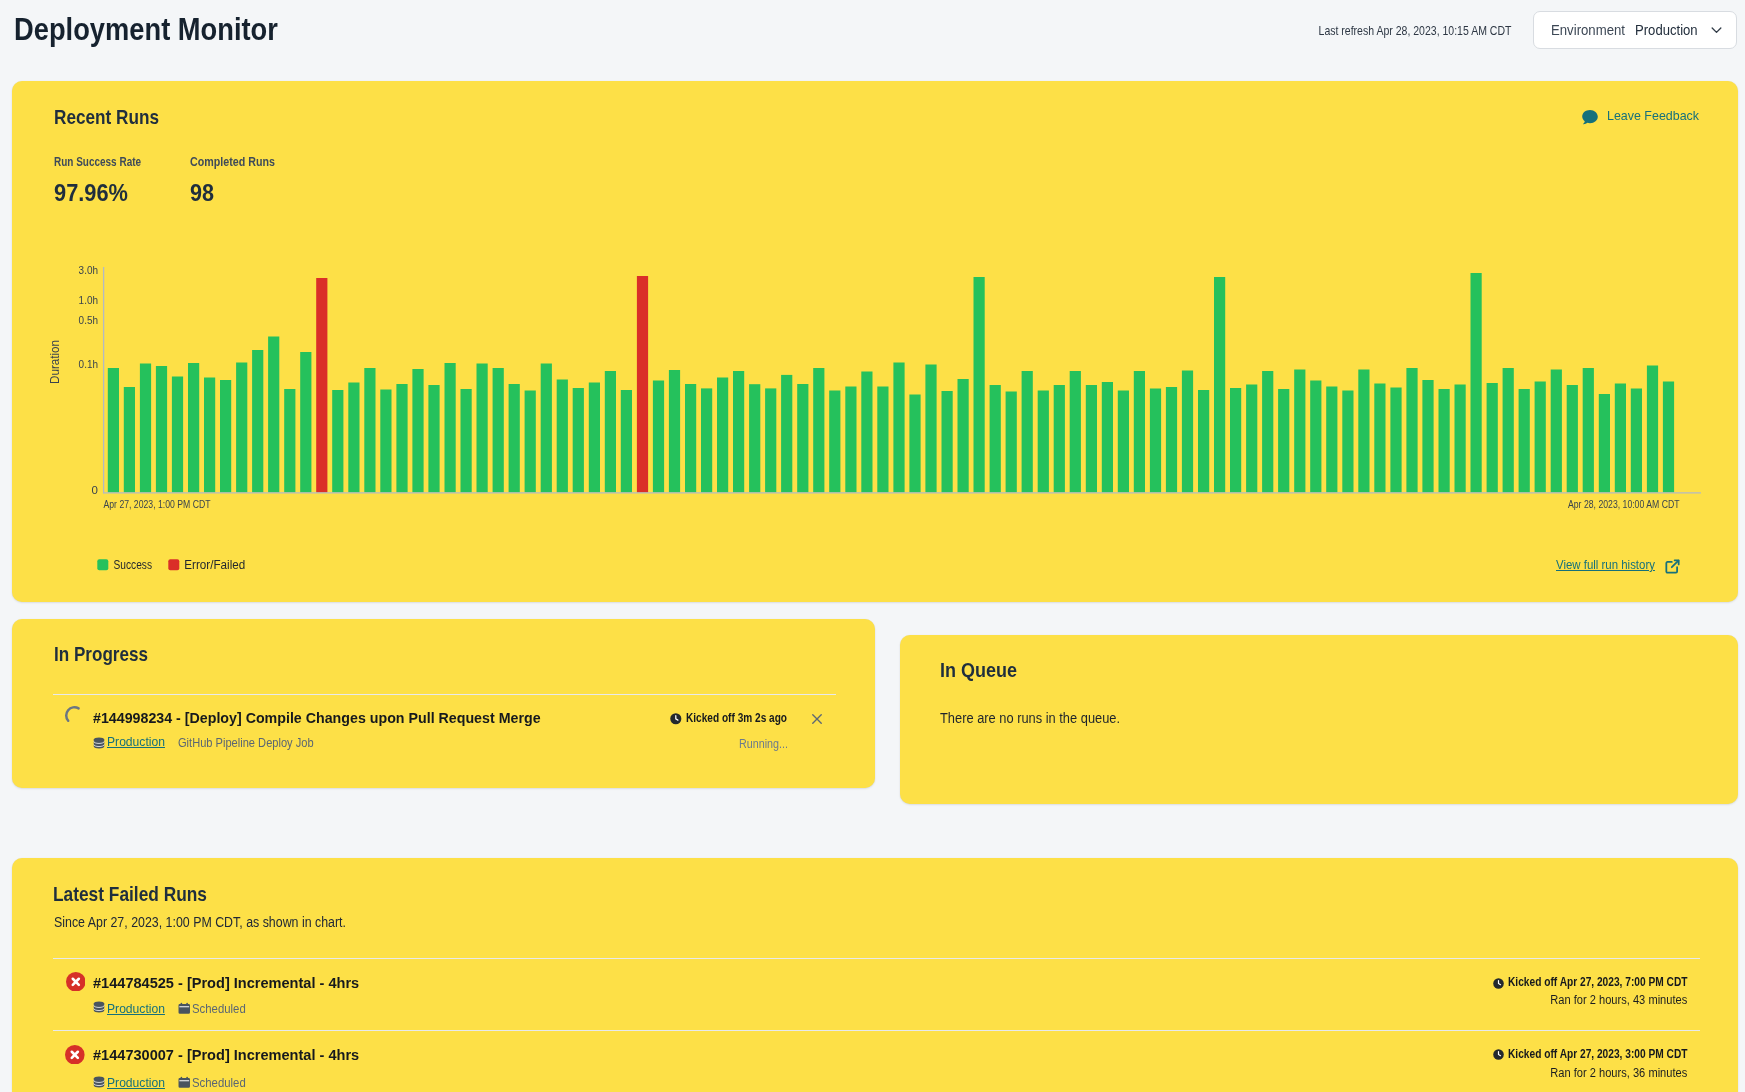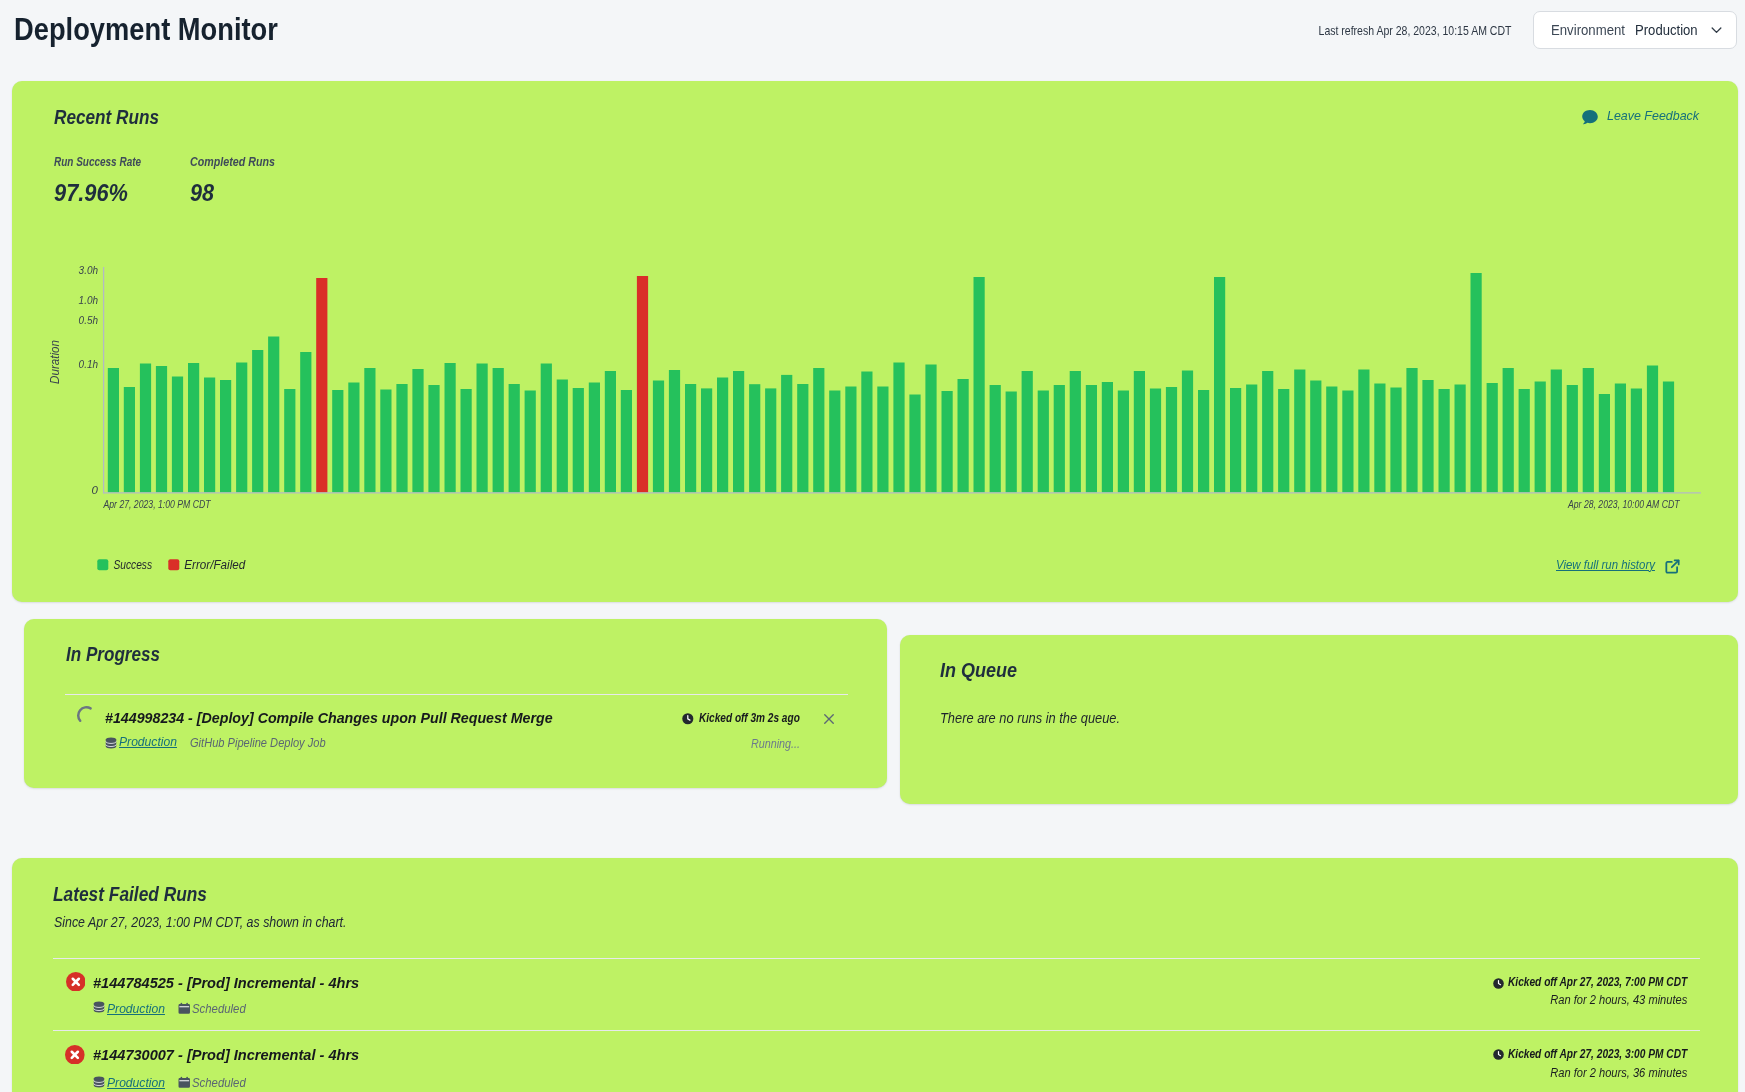--- a/index.html
+++ b/index.html
@@ -1,15 +1,15 @@
 <!DOCTYPE html>
 <html><head><meta charset="utf-8"><style>
 * { margin:0; padding:0; box-sizing:border-box; }
 html,body { width:1745px; height:1092px; background:#f4f6f8; font-family:"Liberation Sans",sans-serif; position:relative; overflow:hidden; }
-.card { position:absolute; background:#bef264; border-radius:10px; box-shadow:0 1px 2px rgba(20,30,40,.1),0 0 1px rgba(20,30,40,.09);font-style:italic; }
+.card { position:absolute; background:#fde047; border-radius:10px; box-shadow:0 1px 2px rgba(20,30,40,.1),0 0 1px rgba(20,30,40,.09); }
 .abs { position:absolute; white-space:nowrap; }
 </style></head>
 <body>
 <div class="abs" style="left:14px;top:13.7px;font-size:30.5px;font-weight:bold;color:#16222f;line-height:1;transform:scaleX(0.895);transform-origin:left center;">Deployment Monitor</div>
 <div class="abs" style="right:234px;top:23.6px;font-size:13px;font-weight:normal;color:#2d3744;line-height:1;transform:scaleX(0.809);transform-origin:right center;">Last refresh Apr 28, 2023, 10:15 AM CDT</div>
 <div class="abs" style="left:1533px;top:11px;width:204px;height:38px;background:#fff;border:1px solid #d8dce1;border-radius:7px;display:flex;align-items:center;padding-left:16.5px;">
     <span style="display:inline-block;width:84.3px;"><span style="display:inline-block;transform:scaleX(0.941);transform-origin:left center;font-size:14px;font-weight:normal;color:#3c4755;white-space:nowrap">Environment</span></span>
     <span style="display:inline-block;width:75.6px;"><span style="display:inline-block;transform:scaleX(0.936);transform-origin:left center;font-size:14px;font-weight:normal;color:#222e3c;white-space:nowrap">Production</span></span>
     <svg width="13" height="13" viewBox="0 0 24 24" fill="none" stroke="#333d49" stroke-width="2.5" stroke-linecap="round" stroke-linejoin="round">
       <path d="M4 7.5l8 8 8-8"></path>
@@ -141,21 +141,21 @@
 <text x="172.3" y="488.1" font-size="12" textLength="61" lengthAdjust="spacingAndGlyphs" fill="#23282e">Error/Failed</text>
 </svg>
   <div class="abs" style="left:1543.5px;top:476.9px;font-size:13.5px;font-weight:normal;color:#15707b;line-height:1;transform:scaleX(0.847);transform-origin:left center;text-decoration:underline;">View full run history</div>
   <svg width="17" height="17" viewBox="0 0 24 24" style="position:absolute;left:1651.6px;top:476.6px" fill="none" stroke="#15707b" stroke-width="2.5" stroke-linecap="round" stroke-linejoin="round">
       <path d="M18.5 13v6.2a1.6 1.6 0 0 1-1.6 1.6H4.9a1.6 1.6 0 0 1-1.6-1.6v-12a1.6 1.6 0 0 1 1.6-1.6H11"></path>
       <path d="M15 3.3h5.7V9"></path>
       <path d="M11 13L20.3 3.7"></path>
     </svg>
 </div>
 
-<div class="card" style="left:24px;top:619px;width:863px;height:169px;">
+<div class="card" style="left:12px;top:619px;width:863px;height:169px;">
   <div class="abs" style="left:42px;top:24.7px;font-size:20.5px;font-weight:bold;color:#1f2e3d;line-height:1;transform:scaleX(0.833);transform-origin:left center;">In Progress</div>
   <div class="abs" style="left:41px;top:75px;width:783px;height:1px;background:#e7e9ec;"></div>
   <svg width="21" height="21" viewBox="0 0 21 21" style="position:absolute;left:52px;top:85.5px" fill="none" stroke="#6b7682" stroke-width="2.5" stroke-linecap="round">
       <path d="M14.6 3.4 A8.2 8.2 0 0 0 4.2 15.8"></path>
     </svg>
   <div class="abs" style="left:81px;top:91.0px;font-size:15.5px;font-weight:bold;color:#16191d;line-height:1;transform:scaleX(0.918);transform-origin:left center;">#144998234 - [Deploy] Compile Changes upon Pull Request Merge</div>
   <svg width="11.6" height="11.6" viewBox="0 0 24 24" style="position:absolute;left:658.3px;top:94.2px">
       <circle cx="12" cy="12" r="11.5" fill="#24292e"></circle>
       <path d="M12 5.5V12l4.4 2.7" stroke="#fff" stroke-width="2.6" fill="none" stroke-linecap="round"></path>
     </svg>

